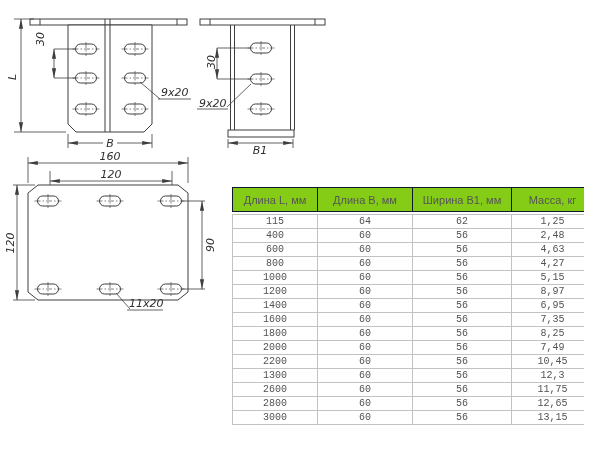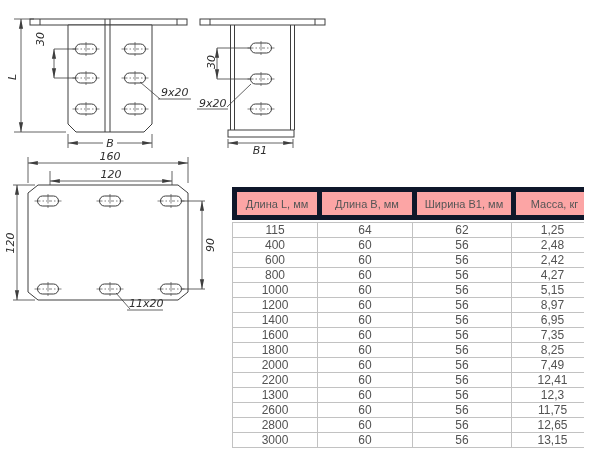--- a/index.html
+++ b/index.html
@@ -18,28 +18,28 @@
   .dimtext {
     font:italic 11px "DejaVu Sans", sans-serif;
     fill:#2e2e2e;
   }
   .arrowhead { fill:#3e3e3e; }
 
   
   #spec-table { position:absolute; left:232px; top:187px; width:361px; }
   #spec-table table { border-collapse:collapse; table-layout:fixed; width:361px; }
   #spec-table th {
-    background:#fca5a5; border:5px solid #0f172a;
+    background:#84cc16; border:1px solid #0f172a;
     font-weight:normal; font-size:11px; color:#555555;
     height:23px; text-align:center; padding:0;
   }
   #spec-table .gap { height:2px; }
   #spec-table td {
-    border:1px solid #c2c2c2; font-size:12px; color:#525252;
-    height:13px; text-align:center; padding:0; background:#ffffff;
+    border:1px solid #c2c2c2; font-size:10px; color:#525252;
+    height:13px; text-align:center; padding:0; background:#ffffff;font-family:Liberation Mono, monospace;
   }
   #spec-table table.body { border:1px solid #9b9b9b; }
 </style>
 </head>
 <body>
 
 <div id="stage">
 
   <svg id="drawing" width="600" height="450" viewBox="0 0 600 450">
     <defs>
@@ -196,21 +196,21 @@
           <tr>
             <td>400</td>
             <td>60</td>
             <td>56</td>
             <td>2,48</td>
           </tr>
           <tr>
             <td>600</td>
             <td>60</td>
             <td>56</td>
-            <td>2,42</td>
+            <td>4,63</td>
           </tr>
           <tr>
             <td>800</td>
             <td>60</td>
             <td>56</td>
             <td>4,27</td>
           </tr>
           <tr>
             <td>1000</td>
             <td>60</td>
@@ -244,21 +244,21 @@
           <tr>
             <td>2000</td>
             <td>60</td>
             <td>56</td>
             <td>7,49</td>
           </tr>
           <tr>
             <td>2200</td>
             <td>60</td>
             <td>56</td>
-            <td>12,41</td>
+            <td>10,45</td>
           </tr>
           <tr>
             <td>1300</td>
             <td>60</td>
             <td>56</td>
             <td>12,3</td>
           </tr>
           <tr>
             <td>2600</td>
             <td>60</td>

